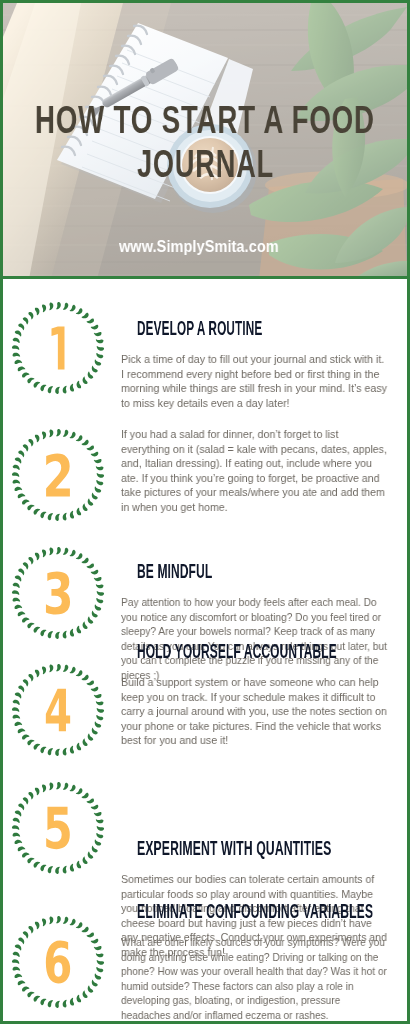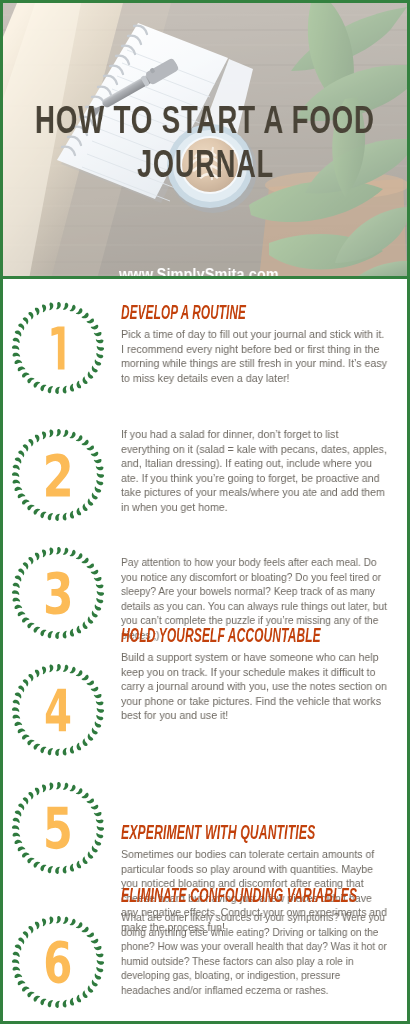--- a/index.html
+++ b/index.html
@@ -19,37 +19,37 @@
   .photo{position:absolute;inset:0;overflow:hidden;}
   .photo svg{display:block;}
   .veil{position:absolute;inset:0;background:rgba(255,255,255,0.46);z-index:10;}
 
   .hdr-title{position:absolute;left:0;right:0;top:95px;z-index:20;color:#494337;}
   .hdr-title .ln{position:absolute;left:50%;width:0;height:44px;line-height:44px;
                  white-space:nowrap;}
   .hdr-title .ln > i{position:absolute;left:0;top:0;display:block;font-style:normal;
                      font-weight:bold;font-size:38.4px;letter-spacing:1.2px;
                      line-height:44px;transform-origin:left top;}
-  .hdr-url{position:absolute;left:0;right:12px;top:233px;z-index:20;height:20px;margin-top:28px;}
+  .hdr-url{position:absolute;left:0;right:12px;top:233px;z-index:20;height:20px;}
   .hdr-url > span{position:absolute;left:50%;width:0;height:20px;line-height:20px;
                   white-space:nowrap;}
   .hdr-url i{position:absolute;left:0;top:0;display:block;font-style:normal;
              color:#ffffff;font-weight:bold;font-size:16.4px;letter-spacing:0.1px;
              line-height:20px;transform-origin:left top;}
   
   .cond{transform-origin:left top;will-change:transform;}
 
   
   .sec{position:absolute;left:0;}
   .wreath{position:absolute;width:94px;height:94px;}
   .num{position:absolute;width:94px;height:94px;}
   .num svg{display:block;}
   .txt{position:absolute;left:121px;width:267px;}
-  .hd{color:#c2410c;line-height:16px;white-space:nowrap;margin:0;
-      display:block;height:16px;font-style:italic;}
+  .hd{color:#0f172a;line-height:16px;white-space:nowrap;margin:16px;
+      display:block;height:16px;}
   .hd > span{display:inline-block;font-weight:bold;font-size:20.6px;
              transform-origin:left top;line-height:16px;letter-spacing:0.2px;}
   .bd{color:#6f6a63;font-size:11.2px;line-height:14.6px;margin:7.3px 0 0 0;
       transform-origin:left top;will-change:transform;}
 </style>
 </head>
 <body>
 
 <div class="page">
 
@@ -565,20 +565,21 @@
             </g>
           </svg></div>
         <div class="num" style="left:11px;top:546px">
           <svg width="94" height="94" viewBox="0 0 94 94">
             <g transform="translate(32.015,67.743) scale(0.02142,-0.02782)">
               <path d="M954 805Q1105 766 1183.5 669.5Q1262 573 1262 424Q1262 202 1092.0 86.5Q922 -29 596 -29Q481 -29 365.5 -10.5Q250 8 137 45V342Q245 288 351.5 260.5Q458 233 561 233Q714 233 795.5 286.0Q877 339 877 438Q877 540 793.5 592.5Q710 645 547 645H393V893H555Q700 893 771.0 938.5Q842 984 842 1077Q842 1163 773.0 1210.0Q704 1257 578 1257Q485 1257 390.0 1236.0Q295 1215 201 1174V1456Q315 1488 427.0 1504.0Q539 1520 647 1520Q938 1520 1082.5 1424.5Q1227 1329 1227 1137Q1227 1006 1158.0 922.5Q1089 839 954 805Z" fill="#fcbb57"></path>
             </g>
           </svg>
         </div>
         <div class="txt" style="top:547.3px">
+          <p class="hd"><span class="cond" style="transform-origin: left top; transform: scaleX(0.583721);">BE MINDFUL</span></p>
           <p class="bd" style="width:293px;transform:scaleX(0.9096)">Pay attention to how your body feels after each meal. Do you notice any discomfort or bloating? Do you feel tired or sleepy? Are your bowels normal? Keep track of as many details as you can. You can always rule things out later, but you can’t complete the puzzle if you’re missing any of the pieces ;)</p>
         </div>
       </div>
       <div class="sec">
         <div class="wreath" style="left:11px;top:663.4px"><svg width="94" height="94" viewBox="0 0 94 94">
             <g transform="translate(47,47) rotate(-90) translate(42.6,0) rotate(90)">
               <path d="M 0.7,-3.4 C 2.0,-3.1 2.8,-2.0 2.8,-0.7 C 2.8,0.9 2.1,2.2 1.0,3.0 C 0.2,3.6 -0.7,3.9 -1.5,3.9 C -1.9,3.9 -2.0,3.6 -1.75,3.25 C -0.8,2.0 -0.5,0.7 -0.75,-0.7 C -1.0,-2.0 -0.6,-3.0 0.1,-3.4 C 0.3,-3.5 0.5,-3.45 0.7,-3.4 Z" fill="#2f7a3e"></path>
             </g>
             <g transform="translate(47,47) rotate(-80) translate(42.6,0) rotate(90)">
               <path d="M 0.7,-3.4 C 2.0,-3.1 2.8,-2.0 2.8,-0.7 C 2.8,0.9 2.1,2.2 1.0,3.0 C 0.2,3.6 -0.7,3.9 -1.5,3.9 C -1.9,3.9 -2.0,3.6 -1.75,3.25 C -0.8,2.0 -0.5,0.7 -0.75,-0.7 C -1.0,-2.0 -0.6,-3.0 0.1,-3.4 C 0.3,-3.5 0.5,-3.45 0.7,-3.4 Z" fill="#2f7a3e"></path>

